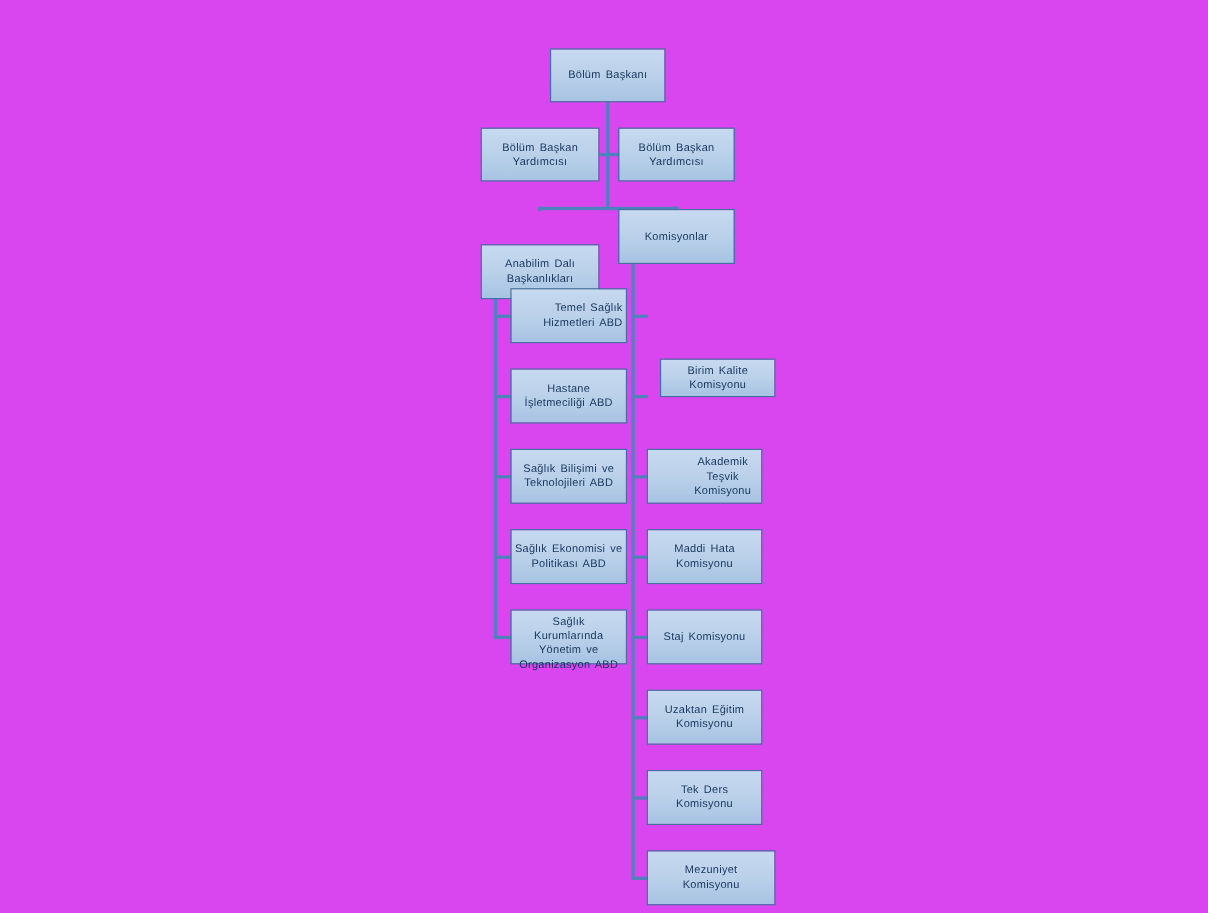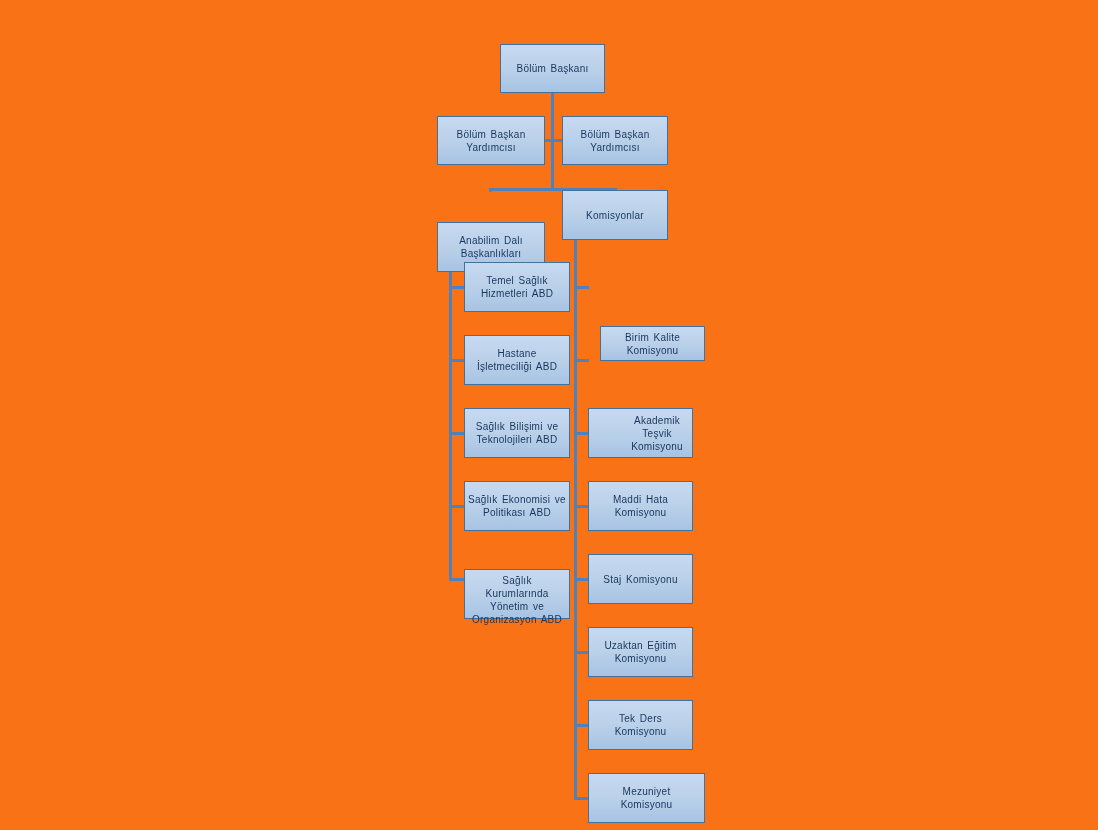--- a/index.html
+++ b/index.html
@@ -8,21 +8,21 @@
     padding: 0;
     background: #ffffff;
   }
   body {
     font-family: "Liberation Sans", sans-serif;
   }
   #chart-canvas {
     position: relative;
     width: 1098px;
     height: 830px;
-    background: #f97316;
+    background: #d946ef;
     overflow: hidden;
   }
 
   
   .conn {
     position: absolute;
     background: #4f81bd;
   }
   .conn.v { width: 3px; }
   .conn.h { height: 3px; }
@@ -101,33 +101,33 @@
     <span class="label">Bölüm Başkan<br>Yardımcısı</span>
   </div>
 
   <div class="node" style="left:437px; top:190px; width:108px; height:50px;margin-top:32px;">
     <span class="label">Anabilim Dalı<br>Başkanlıkları</span>
   </div>
   <div class="node" style="left:562px; top:190px; width:106px; height:50px;">
     <span class="label">Komisyonlar</span>
   </div>
 
-  <div class="node" style="left:464px; top:262px; width:106px; height:50px;">
+  <div class="node" style="left:464px; top:262px; width:106px; height:50px;text-align:right;">
     <span class="label">Temel Sağlık<br>Hizmetleri ABD</span>
   </div>
   <div class="node" style="left:464px; top:335px; width:106px; height:50px;">
     <span class="label">Hastane<br>İşletmeciliği ABD</span>
   </div>
   <div class="node" style="left:464px; top:408px; width:106px; height:50px;">
     <span class="label">Sağlık Bilişimi ve<br>Teknolojileri ABD</span>
   </div>
   <div class="node" style="left:464px; top:481px; width:106px; height:50px;">
     <span class="label">Sağlık Ekonomisi ve<br>Politikası ABD</span>
   </div>
-  <div class="node overflow" style="left:464px; top:569px; width:106px; height:50px;">
+  <div class="node overflow" style="left:464px; top:554px; width:106px; height:50px;">
     <span class="label">Sağlık<br>Kurumlarında<br>Yönetim ve<br>Organizasyon ABD</span>
   </div>
 
   <div class="node" style="left:588px; top:326px; width:105px; height:35px;margin-left:12px;">
     <span class="label">Birim Kalite<br>Komisyonu</span>
   </div>
   <div class="node" style="left:588px; top:408px; width:105px; height:50px;padding-left:36px;">
     <span class="label">Akademik Teşvik<br>Komisyonu</span>
   </div>
   <div class="node" style="left:588px; top:481px; width:105px; height:50px;">

